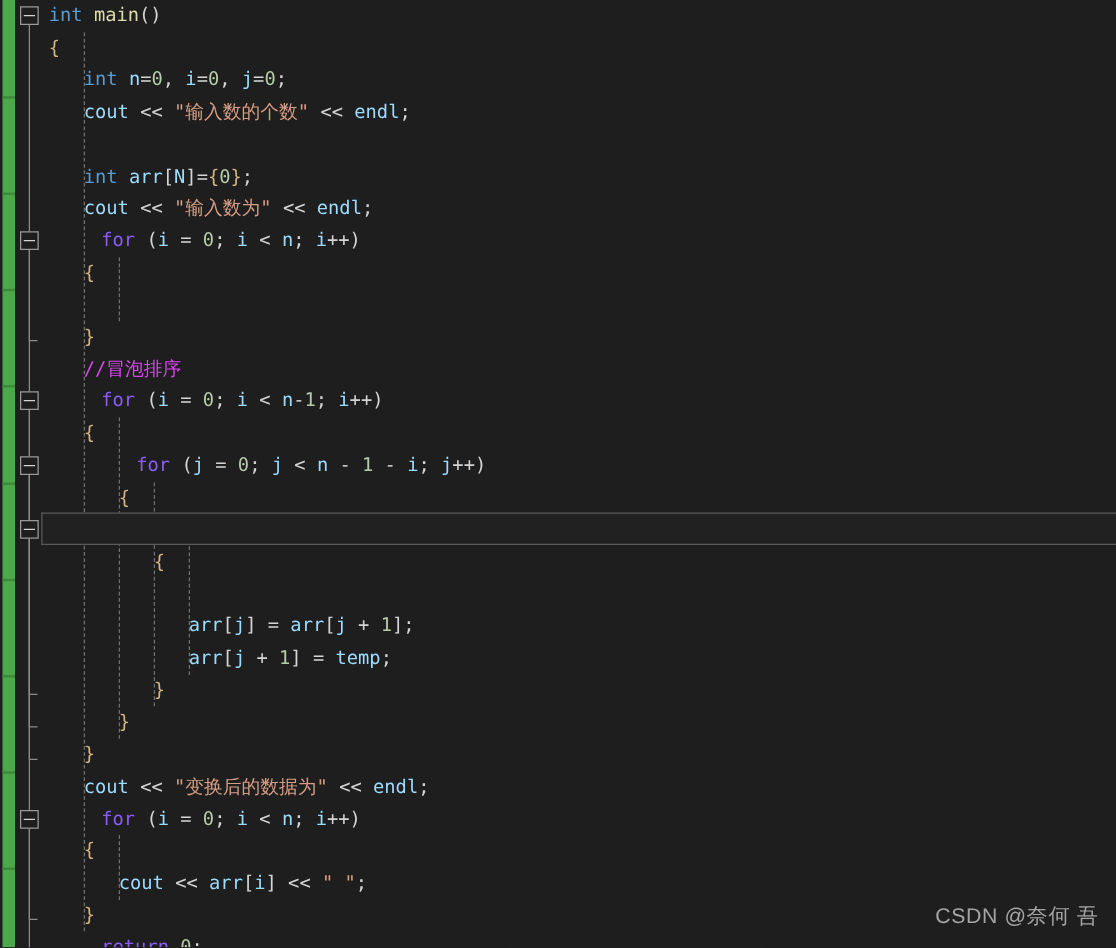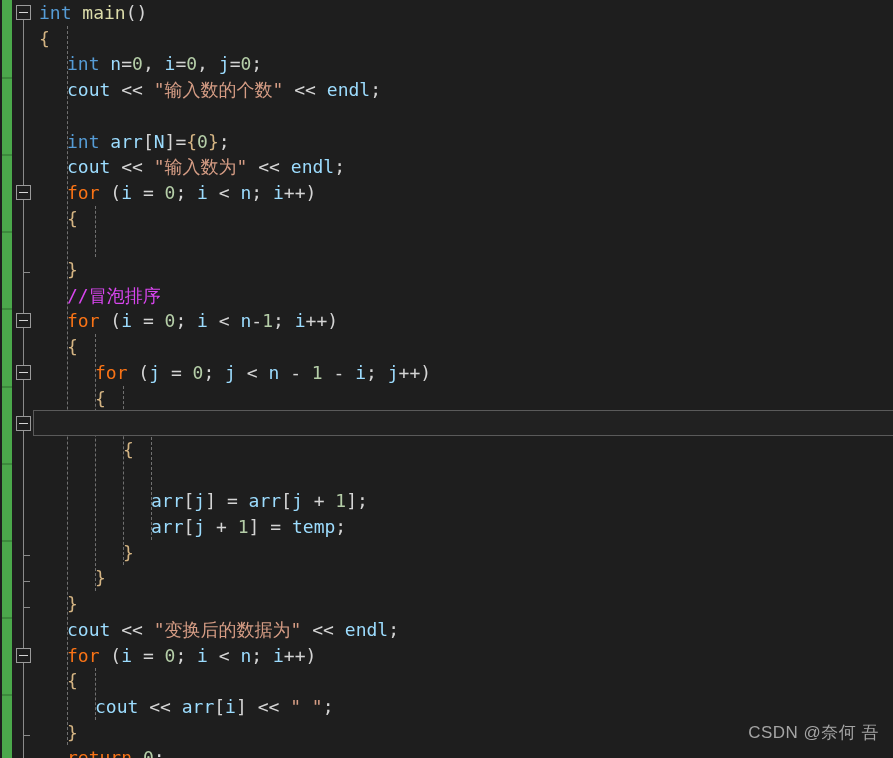--- a/index.html
+++ b/index.html
@@ -80,21 +80,21 @@
     top: 0;
     right: 0;
     height: 758px;
   }
   .line {
     position: absolute;
     left: 0;
     right: 0;
     height: 25.7px;
     white-space: pre;
-    font-size: 18px;
+    font-size: 15px;
     line-height: 25.7px;
     color: #d4d4d4;
   }
   .line .txt { display: inline; }
 
   
   .indent-guide {
     position: absolute;
     width: 0;
     border-left: 1px dashed #707070;
@@ -109,21 +109,21 @@
     box-sizing: border-box;
     border-top: 1px solid #5a5a5a;
     border-bottom: 1px solid #5a5a5a;
     border-left: 1px solid #5a5a5a;
     background: #212121;
     pointer-events: none;
   }
 
   
   .kw      { color: #569cd6; }
-  .ctrl    { color: #f97316; }
+  .ctrl    { color: #8b5cf6; padding-left: 14px; }
   .fn      { color: #dcdcaa; }
   .var     { color: #9cdcfe; }
   .num     { color: #b5cea8; }
   .str     { color: #d69d85; }
   .cmt     { color: #d946ef; }
   .punc    { color: #d4d4d4; }
   .brace   { color: #d4b483; }
 
   
   .watermark {

